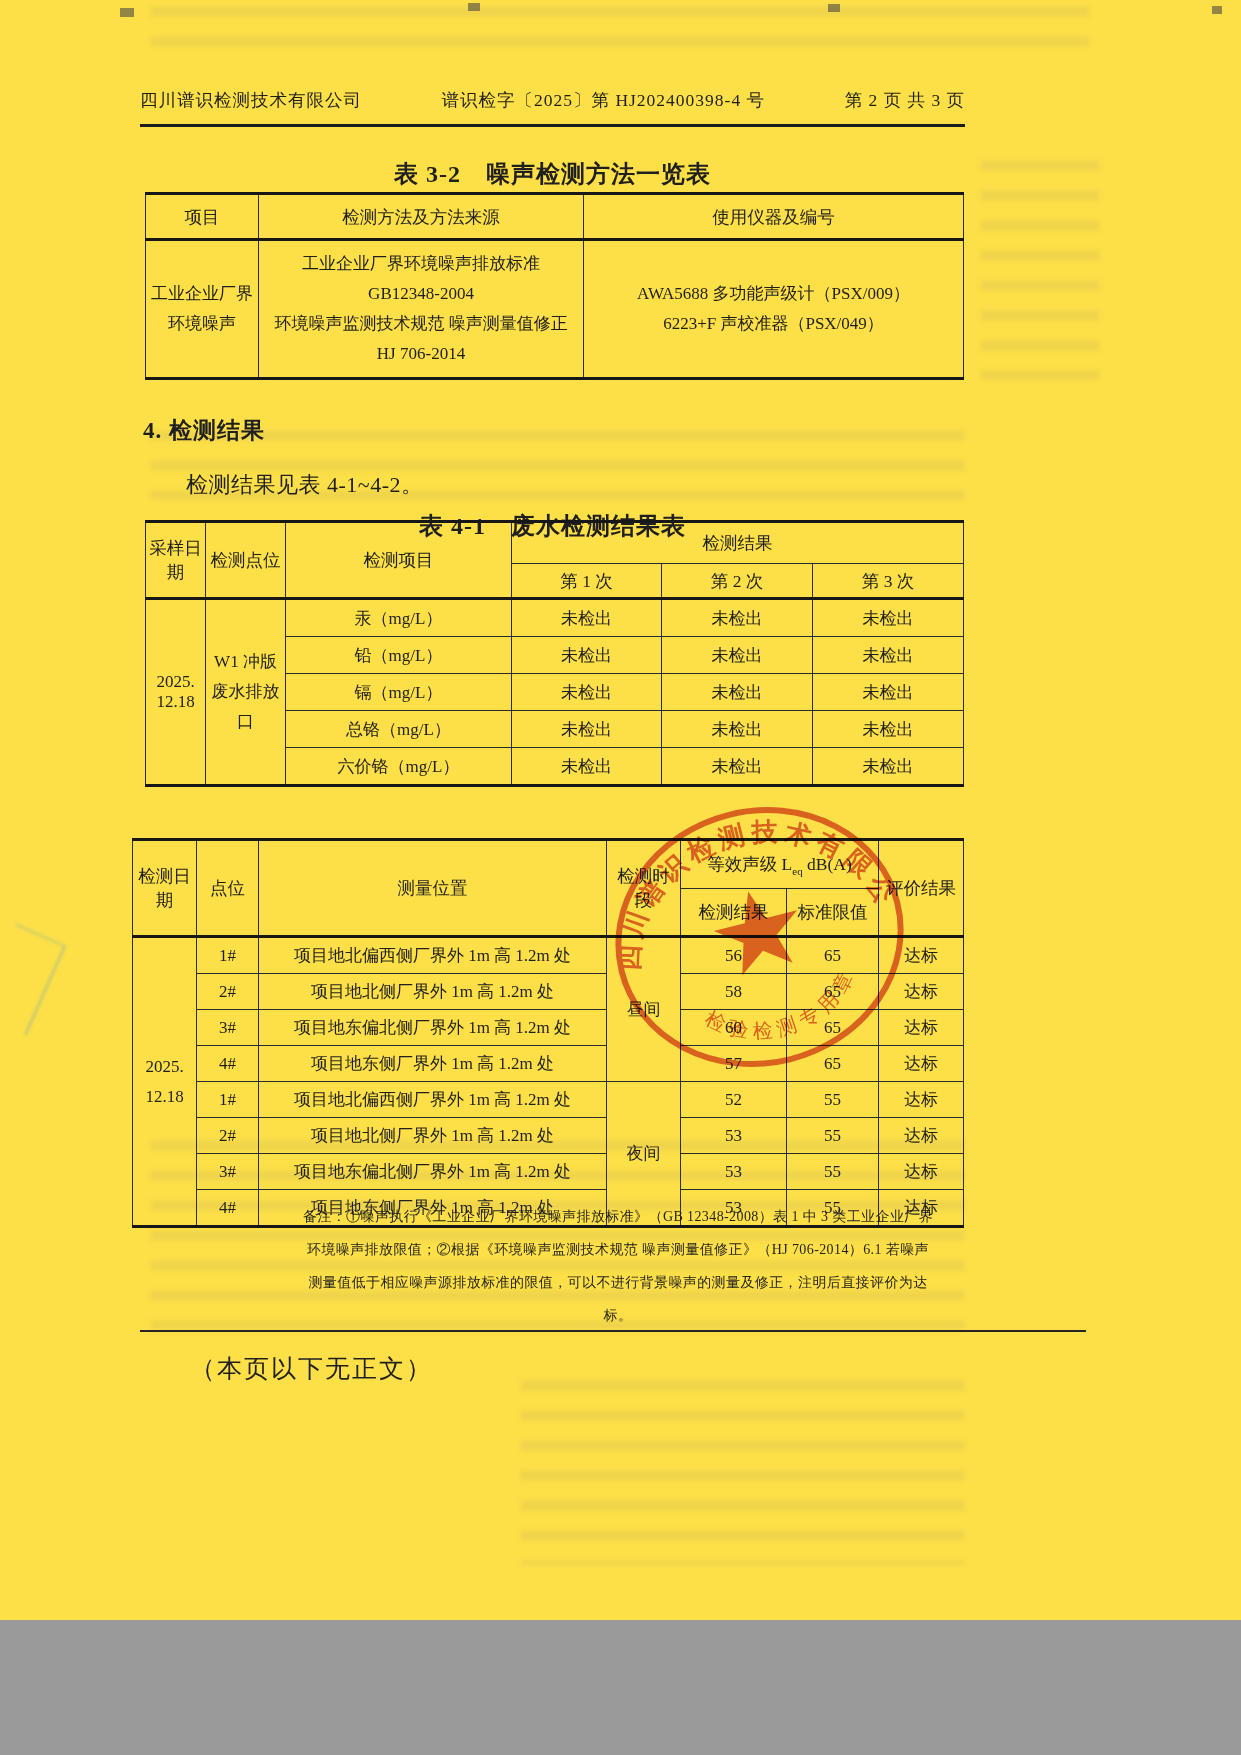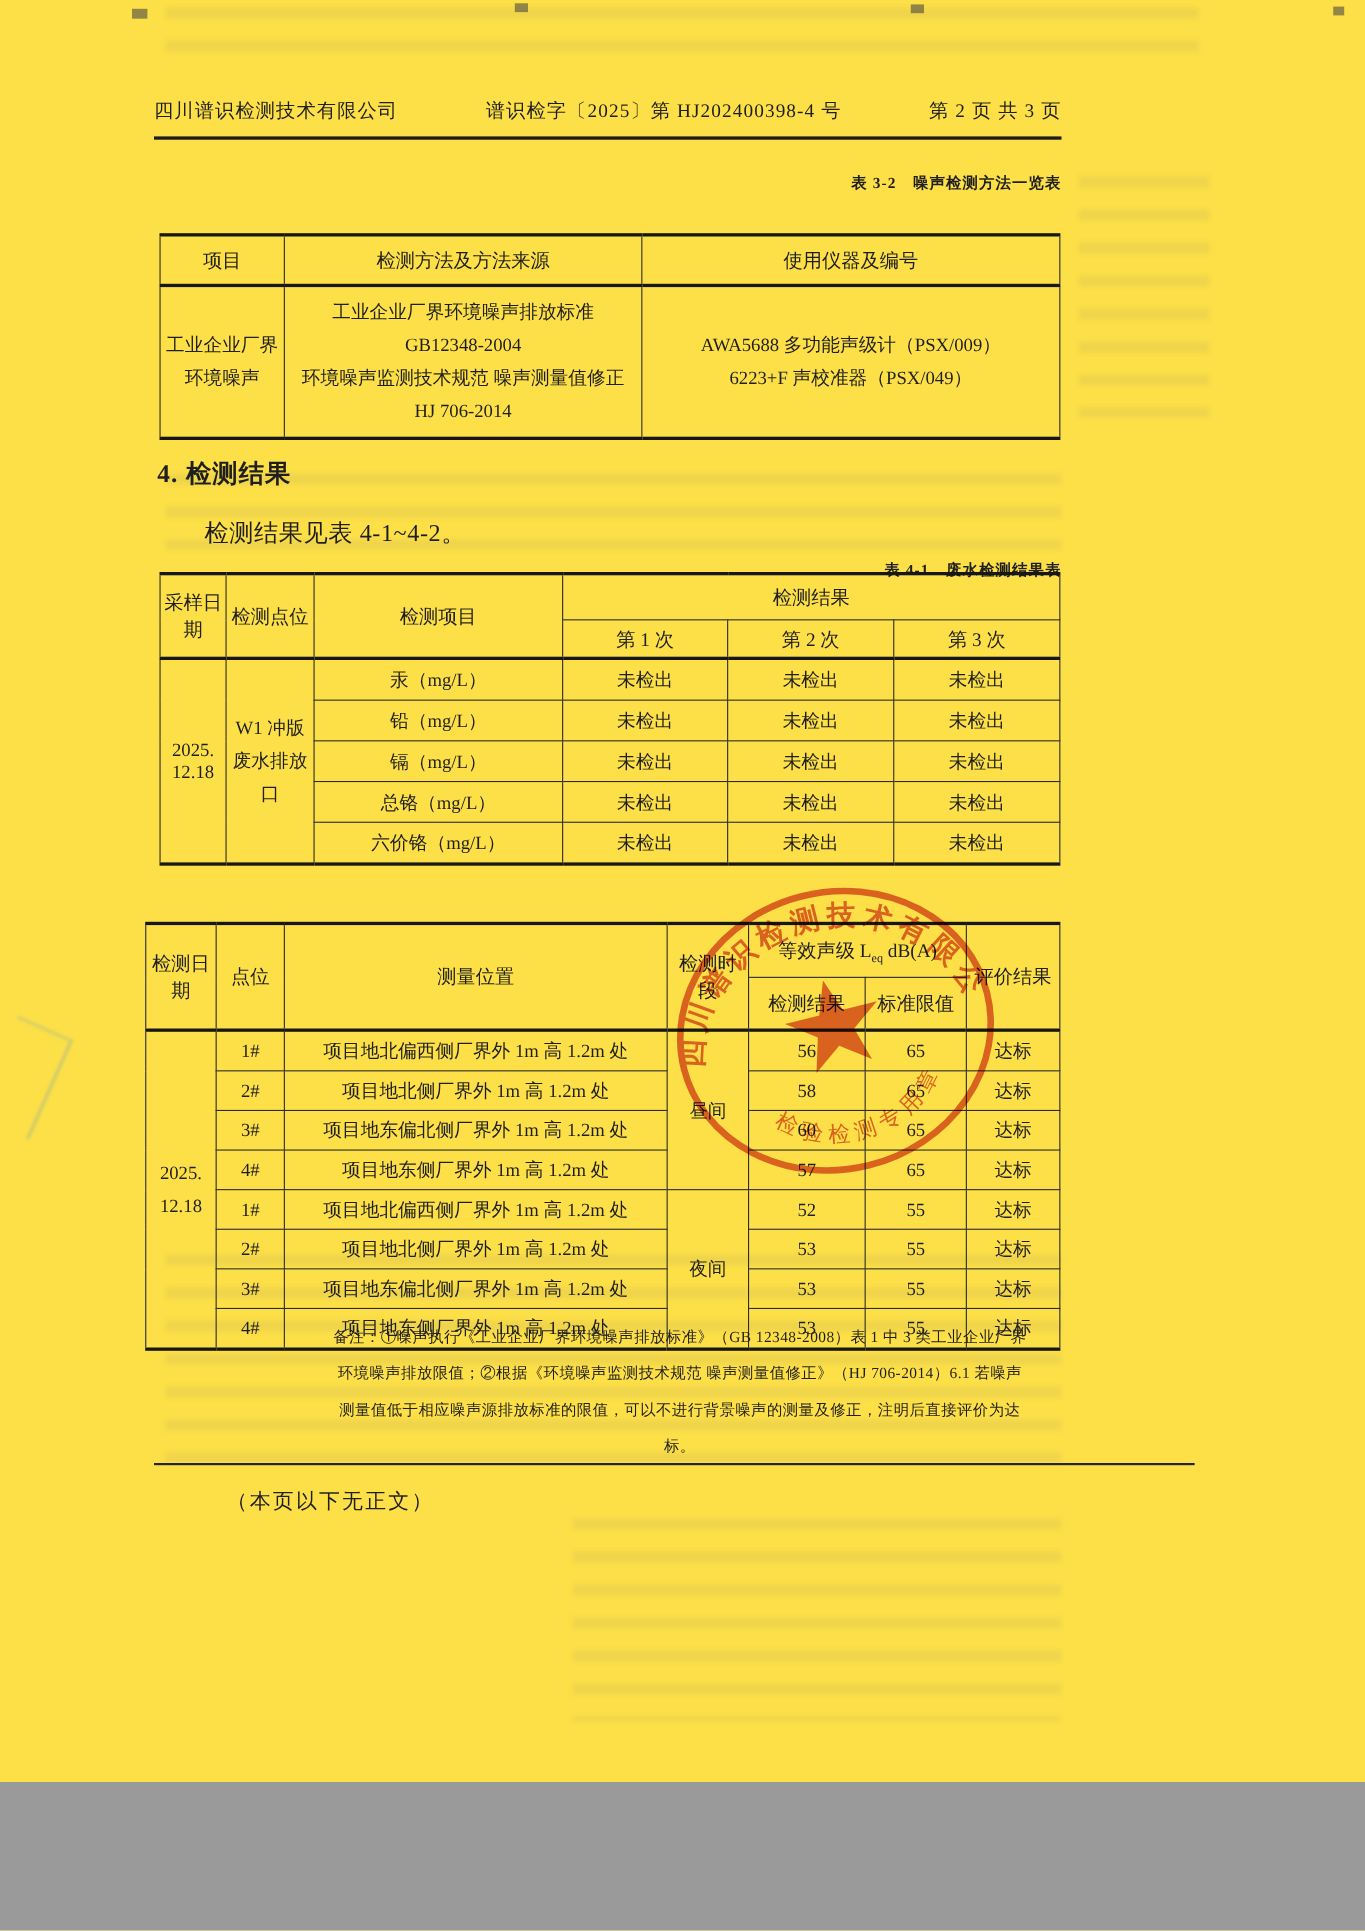--- a/index.html
+++ b/index.html
@@ -33,43 +33,43 @@
   }
   
   .hdr{
     position:absolute;left:140px;top:88px;width:825px;
     display:flex;justify-content:space-between;align-items:baseline;
     font-size:17.5px;letter-spacing:1px;
   }
   .hdr-rule{position:absolute;left:140px;top:124px;width:825px;height:3px;background:#1d1d1d;}
   
   .tbl-title{
-    position:absolute;left:140px;width:825px;text-align:right;
-    font-weight:bold;font-size:14px;letter-spacing:1px;
+    position:absolute;left:140px;width:825px;text-align:center;
+    font-weight:bold;font-size:24px;letter-spacing:1px;
   }
   .sec-heading{position:absolute;left:143px;font-weight:bold;font-size:23px;letter-spacing:1px;}
   .intro{position:absolute;left:186px;font-size:22px;letter-spacing:.5px;}
   
   table.tbl{
     position:absolute;border-collapse:collapse;table-layout:fixed;
     font-size:17px;text-align:center;
   }
   .tbl td,.tbl th{
     border:1.6px solid #2c2c2c;
     padding:1px 3px;font-weight:normal;vertical-align:middle;
     overflow:hidden;
   }
   .tbl .thick-t{border-top:3.2px solid #171717;}
   .tbl .thick-b{border-bottom:3.2px solid #171717;}
   .hd{font-weight:bold;font-size:17.5px;}
   .mline{line-height:30px;}
   
   .notes{position:absolute;left:144px;width:948px;font-size:14px;line-height:33px;letter-spacing:.4px;text-align:center;}
   .notes-rule{position:absolute;left:140px;width:946px;height:2.4px;background:#242424;}
-  .closing{position:absolute;left:206px;font-size:19px;letter-spacing:2px;text-align:center;}
+  .closing{position:absolute;left:190px;font-size:25px;letter-spacing:2px;text-align:center;}
   
   .stamp{
     position:absolute;left:610px;top:798px;width:300px;height:282px;
     color:#d4504e;opacity:.82;transform:rotate(-14deg);
     mix-blend-mode:multiply;pointer-events:none;
   }
   sub.leq{font-size:11px;}
 </style>
 </head>
 <body>
@@ -88,21 +88,21 @@
   <div class="blue-scribble"></div>
 
   <div class="hdr">
     <span>四川谱识检测技术有限公司</span>
     <span>谱识检字〔2025〕第 HJ202400398-4 号</span>
     <span>第 2 页 共 3 页</span>
   </div>
   <div class="hdr-rule"></div>
 
   <div class="tbl-title" style="top:158px;">表 3-2　噪声检测方法一览表</div>
-  <table class="tbl" style="left:145px;top:212px;width:818px;">
+  <table class="tbl" style="left:145px;top:192px;width:818px;">
     <colgroup>
         <col style="width:113px">
         <col style="width:325px">
         <col style="width:380px">
       </colgroup>
     <tbody>
         <tr>
       <th class="hd thick-t thick-b" style="height:41px;">项目</th>
       <th class="hd thick-t thick-b">检测方法及方法来源</th>
       <th class="hd thick-t thick-b">使用仪器及编号</th>

